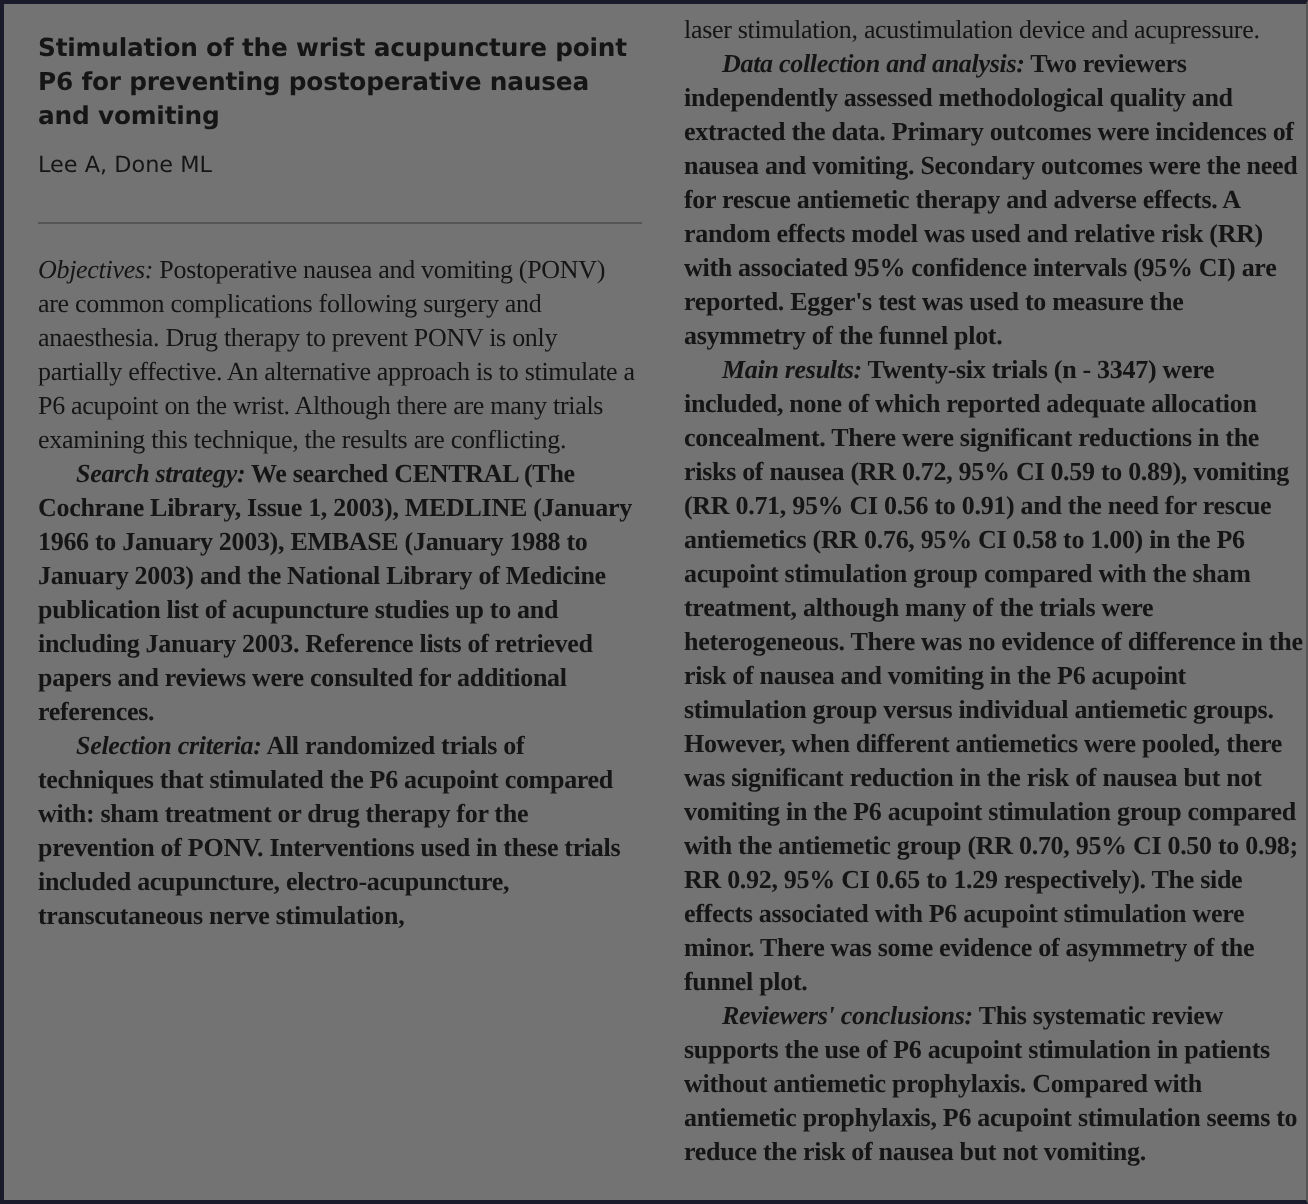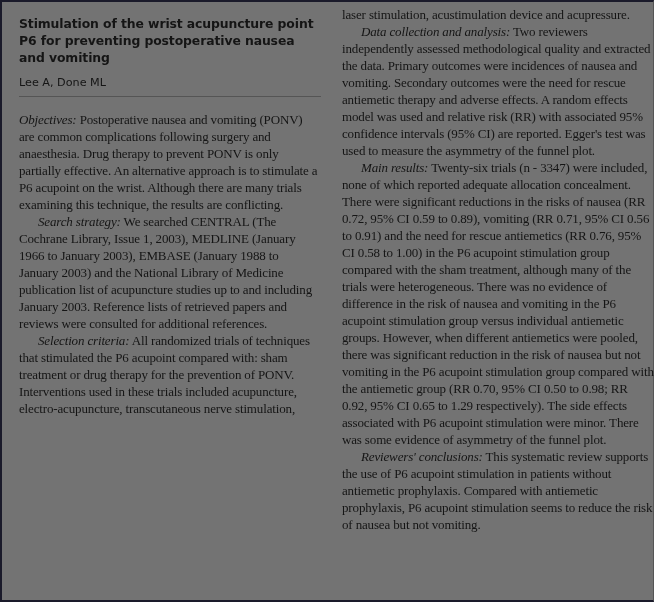--- a/index.html
+++ b/index.html
@@ -31,21 +31,21 @@
       font-size: 12.4px;
       line-height: 17px;
       margin: 13px 0 0 0;
       letter-spacing: -0.1px;
     }
     .authors {
       font-family: "DejaVu Sans", sans-serif;
       font-size: 11.2px;
       line-height: 14px;
       margin: 10px 0 0 0;
-      padding-bottom: 6px;
+      padding-bottom: 21px;
       border-bottom: 1px solid #555;
     }
     .note {
       font-family: "Liberation Serif", serif;
       font-style: italic;
       font-size: 13px;
       line-height: 17px;
       margin: 5px 0 0 0;
       letter-spacing: -0.15px;
     }
@@ -53,21 +53,21 @@
 
     .body-text {
       font-family: "Liberation Serif", serif;
       font-size: 13px;
       line-height: 17px;
       letter-spacing: -0.15px;
       margin: 0;
     }
     .col-left .body-text.first { margin-top: 14px; }
     .para { text-indent: 0; }
-    .para.indent { text-indent: 19px; }
+    .para.indent { text-indent: 19px; font-weight: bold; }
     .lead { font-style: italic; }
   </style>
 </head>
 <body>
 
 <div class="page">
 
   <div class="col col-left">
     <h1 class="title">Stimulation of the wrist acupuncture point P6 for preventing postoperative nausea and vomiting</h1>
     <div class="authors">Lee A, Done ML</div>

